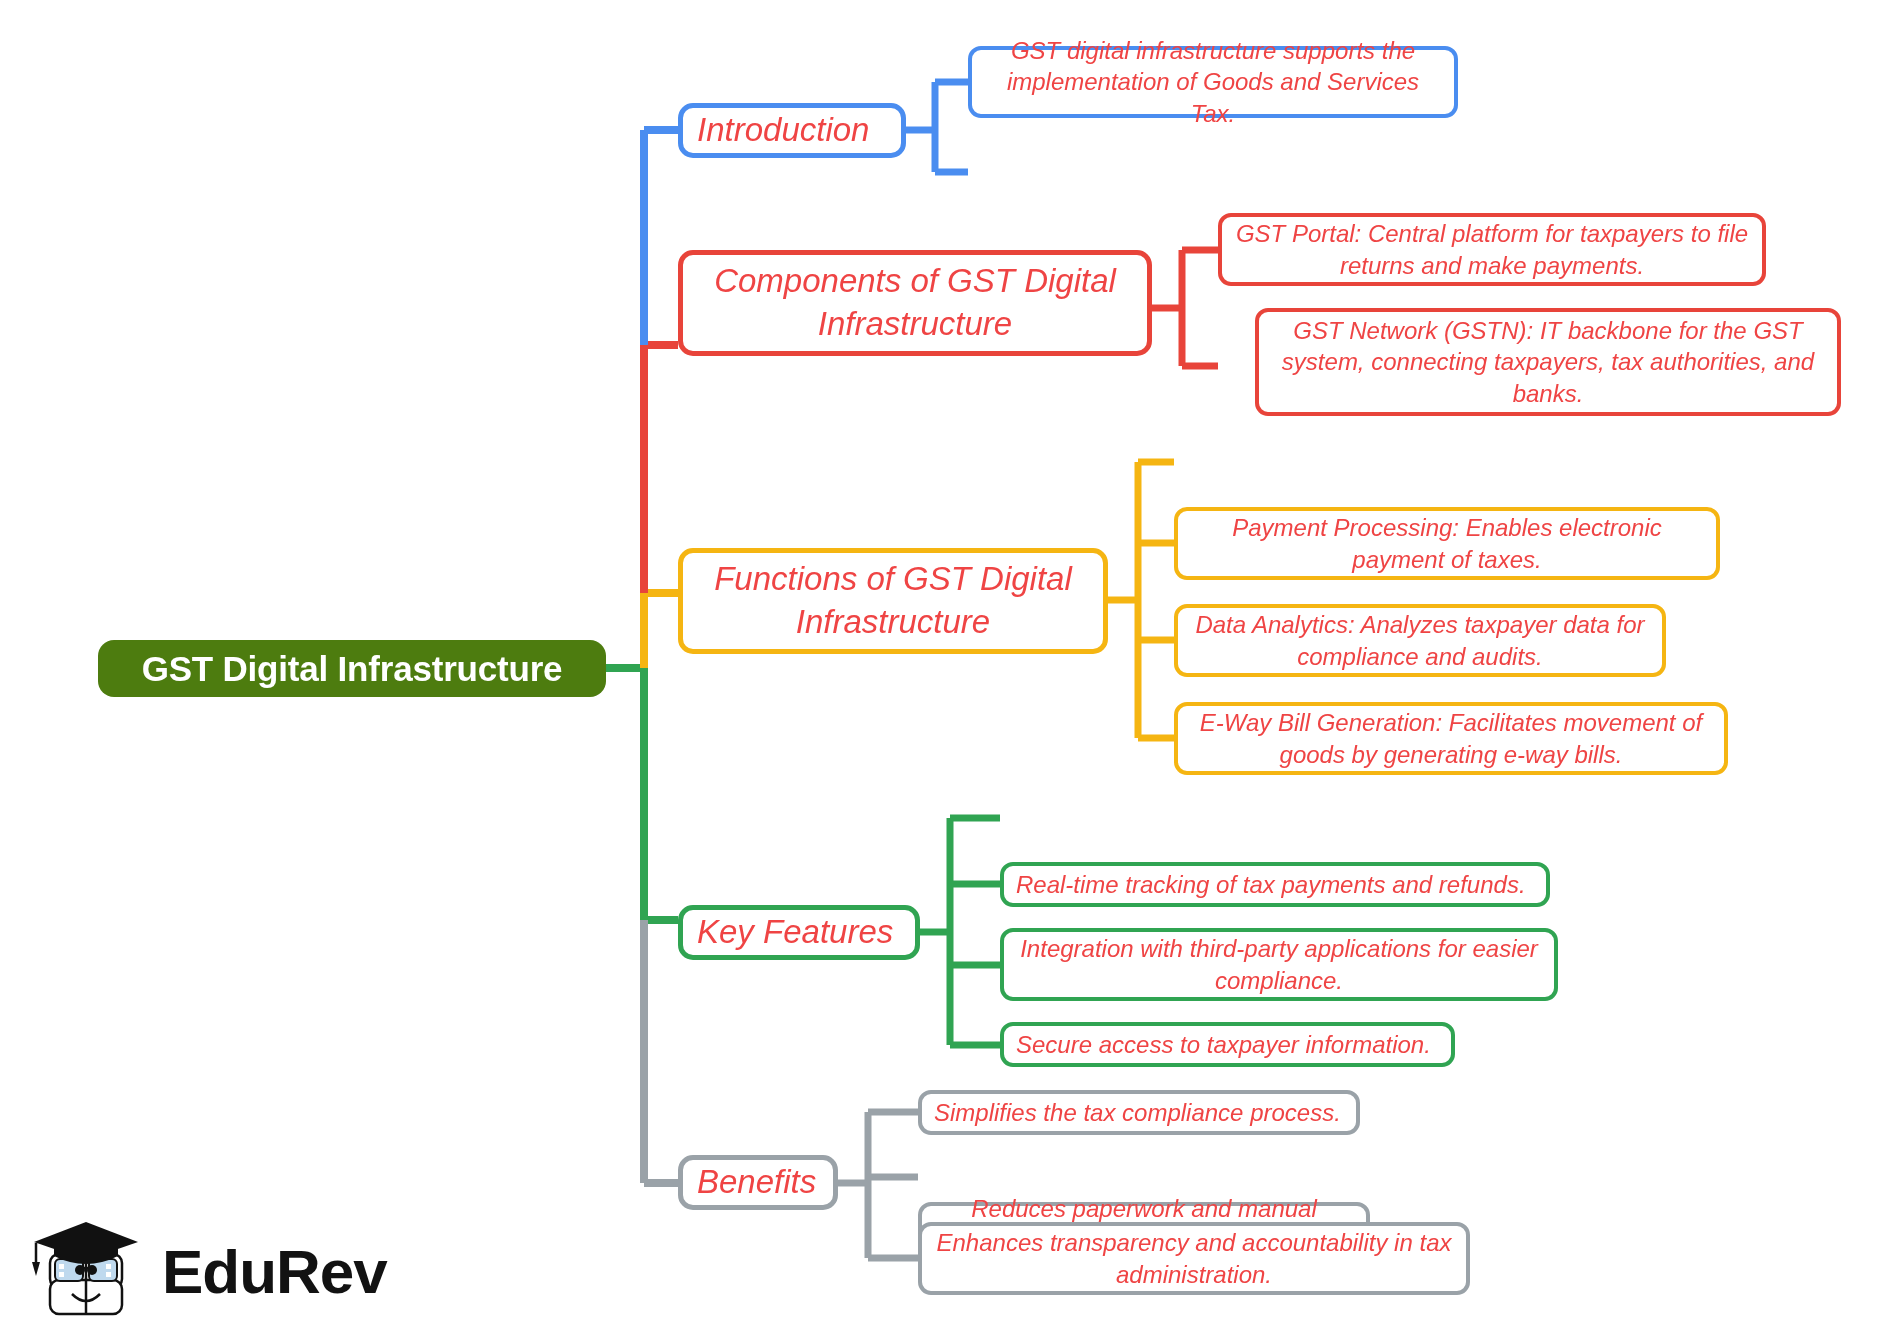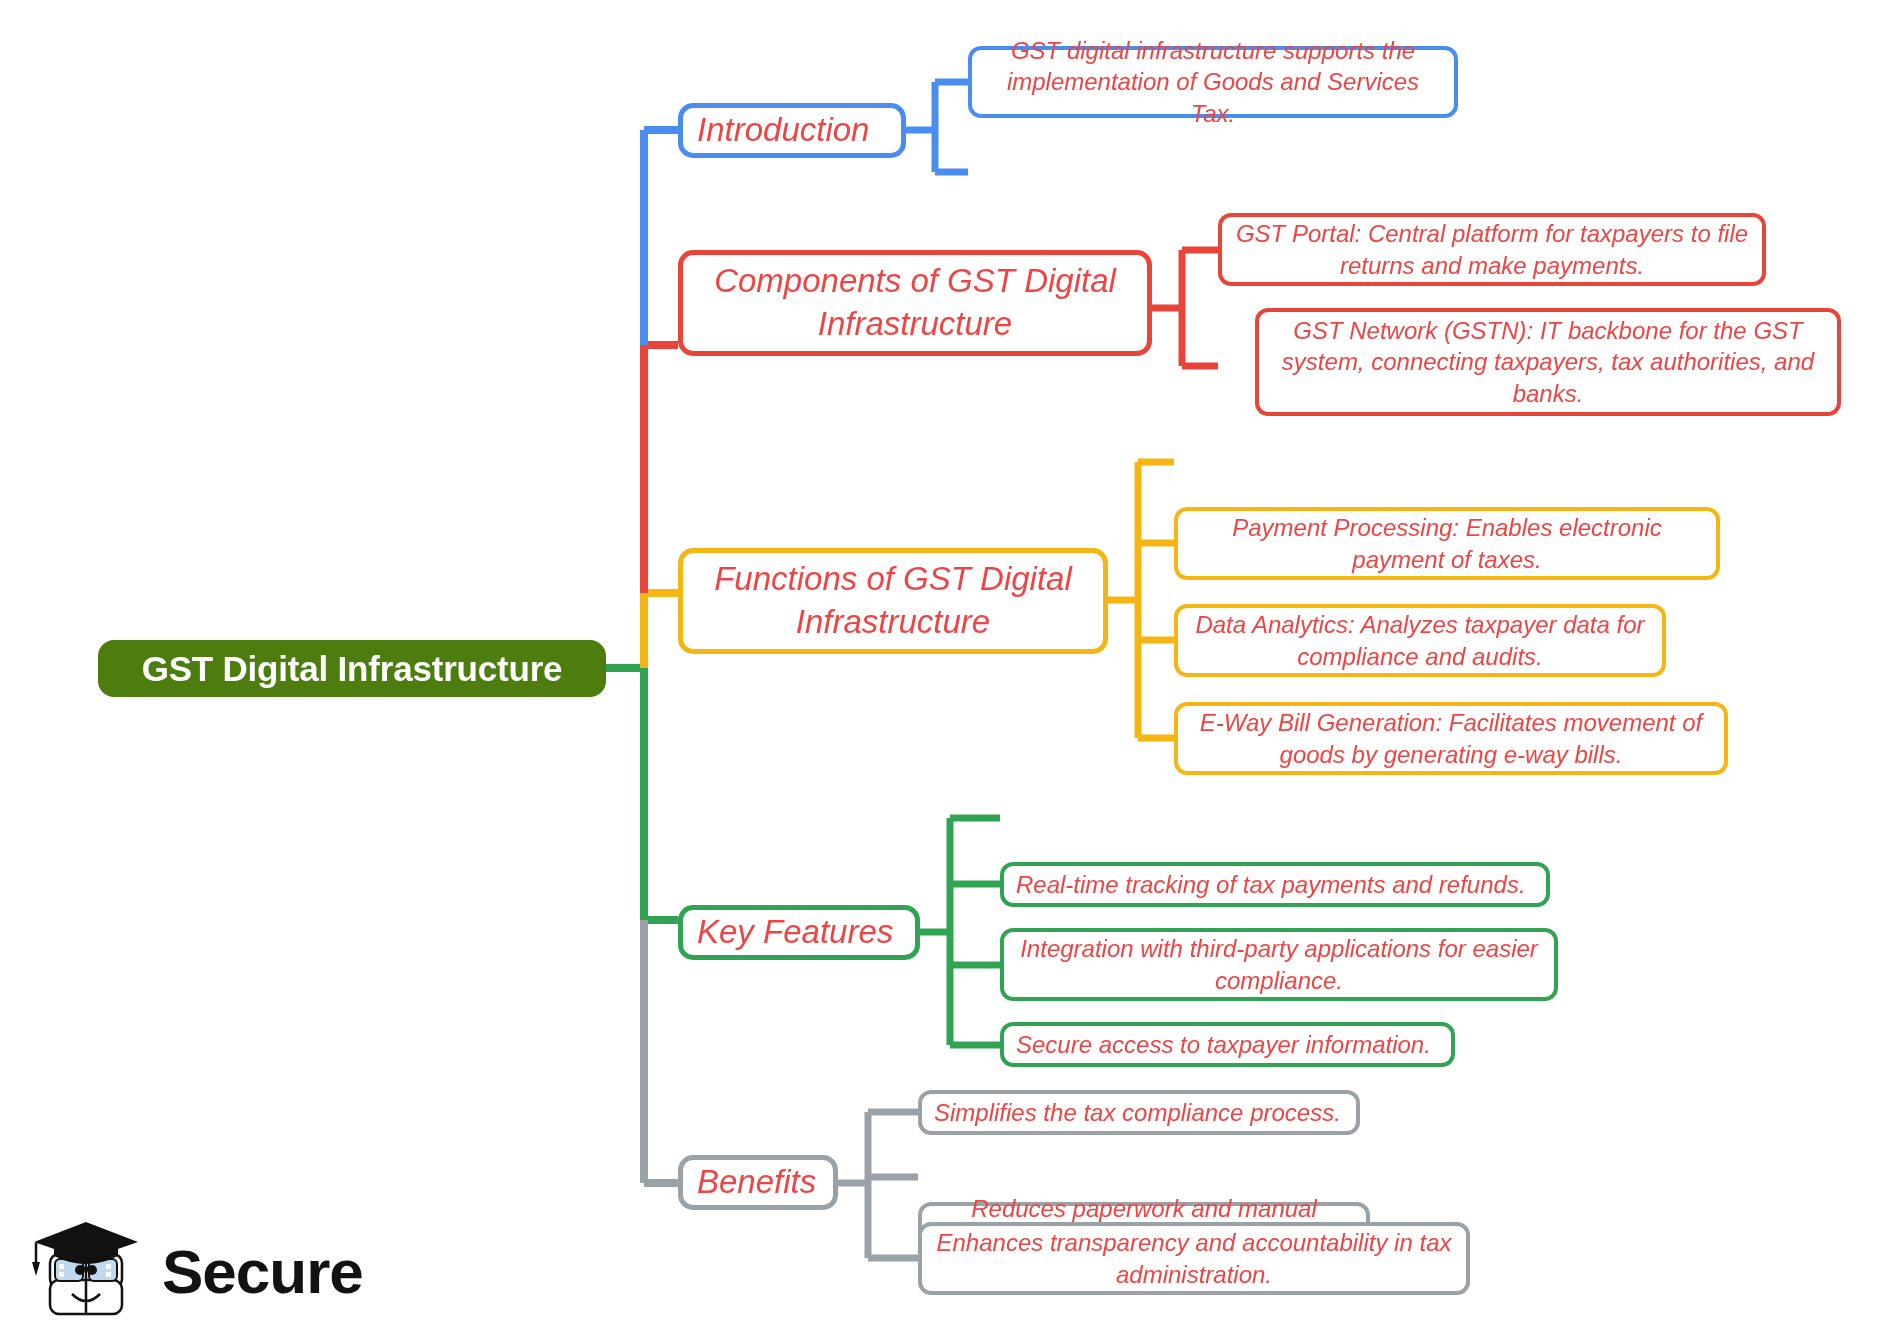--- a/index.html
+++ b/index.html
@@ -227,16 +227,16 @@
 
       <path d="M28 34 q12 6 22 2" stroke="#111111" stroke-width="3" fill="none"></path>
       <path d="M66 36 q12 -4 22 -2" stroke="#111111" stroke-width="3" fill="none"></path>
 
       <polygon points="58,4 110,24 58,42 6,24" fill="#111111"></polygon>
       <path d="M26 30 v8 q32 16 64 0 v-8" fill="#111111"></path>
 
       <path d="M8 25 V44" stroke="#111111" stroke-width="2.5" fill="none"></path>
       <polygon points="4,44 12,44 8,58" fill="#111111"></polygon>
     </svg>
-    <span class="logo-text">Secure</span>
+    <span class="logo-text">EduRev</span>
   </div>
 
 </div>
 
 </body></html>

